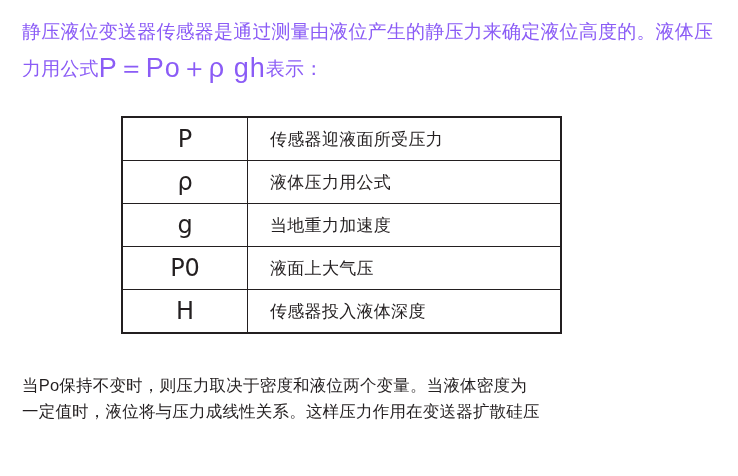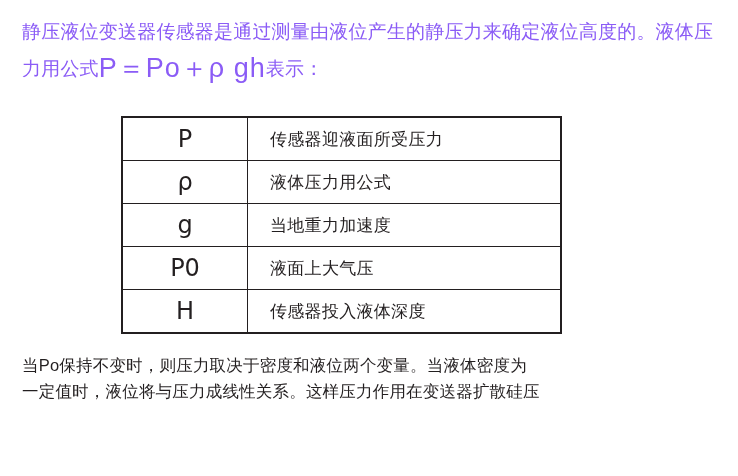--- a/index.html
+++ b/index.html
@@ -63,21 +63,21 @@
   table.legend td.desc {
     padding-left: 22px;
     font-size: 17px;
     color: #231f20;
     letter-spacing: 0.3px;
     font-family: Liberation Serif, serif;
   }
   .outro {
     position: absolute;
     left: 22px;
-    top: 352px;
+    top: 372px;
     width: 700px;
     font-size: 16.5px;
     line-height: 26px;
     letter-spacing: 0.2px;
     color: #231f20;
   }
   .outro p {
     margin: 0;
   }
 </style>

